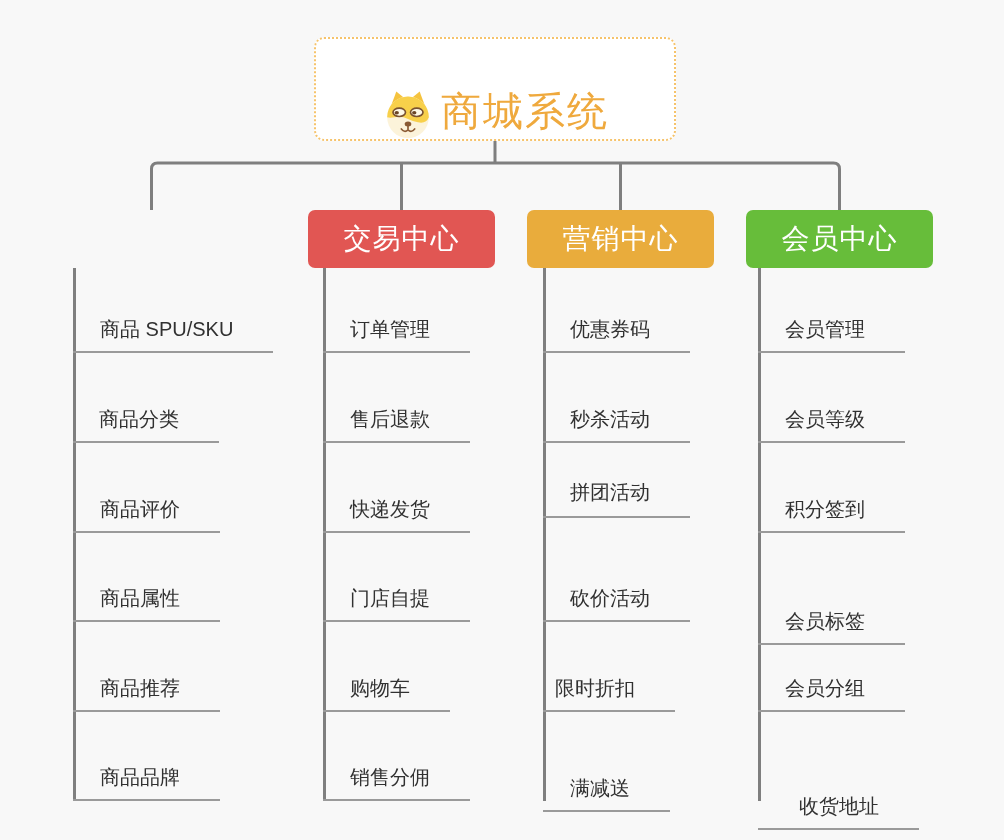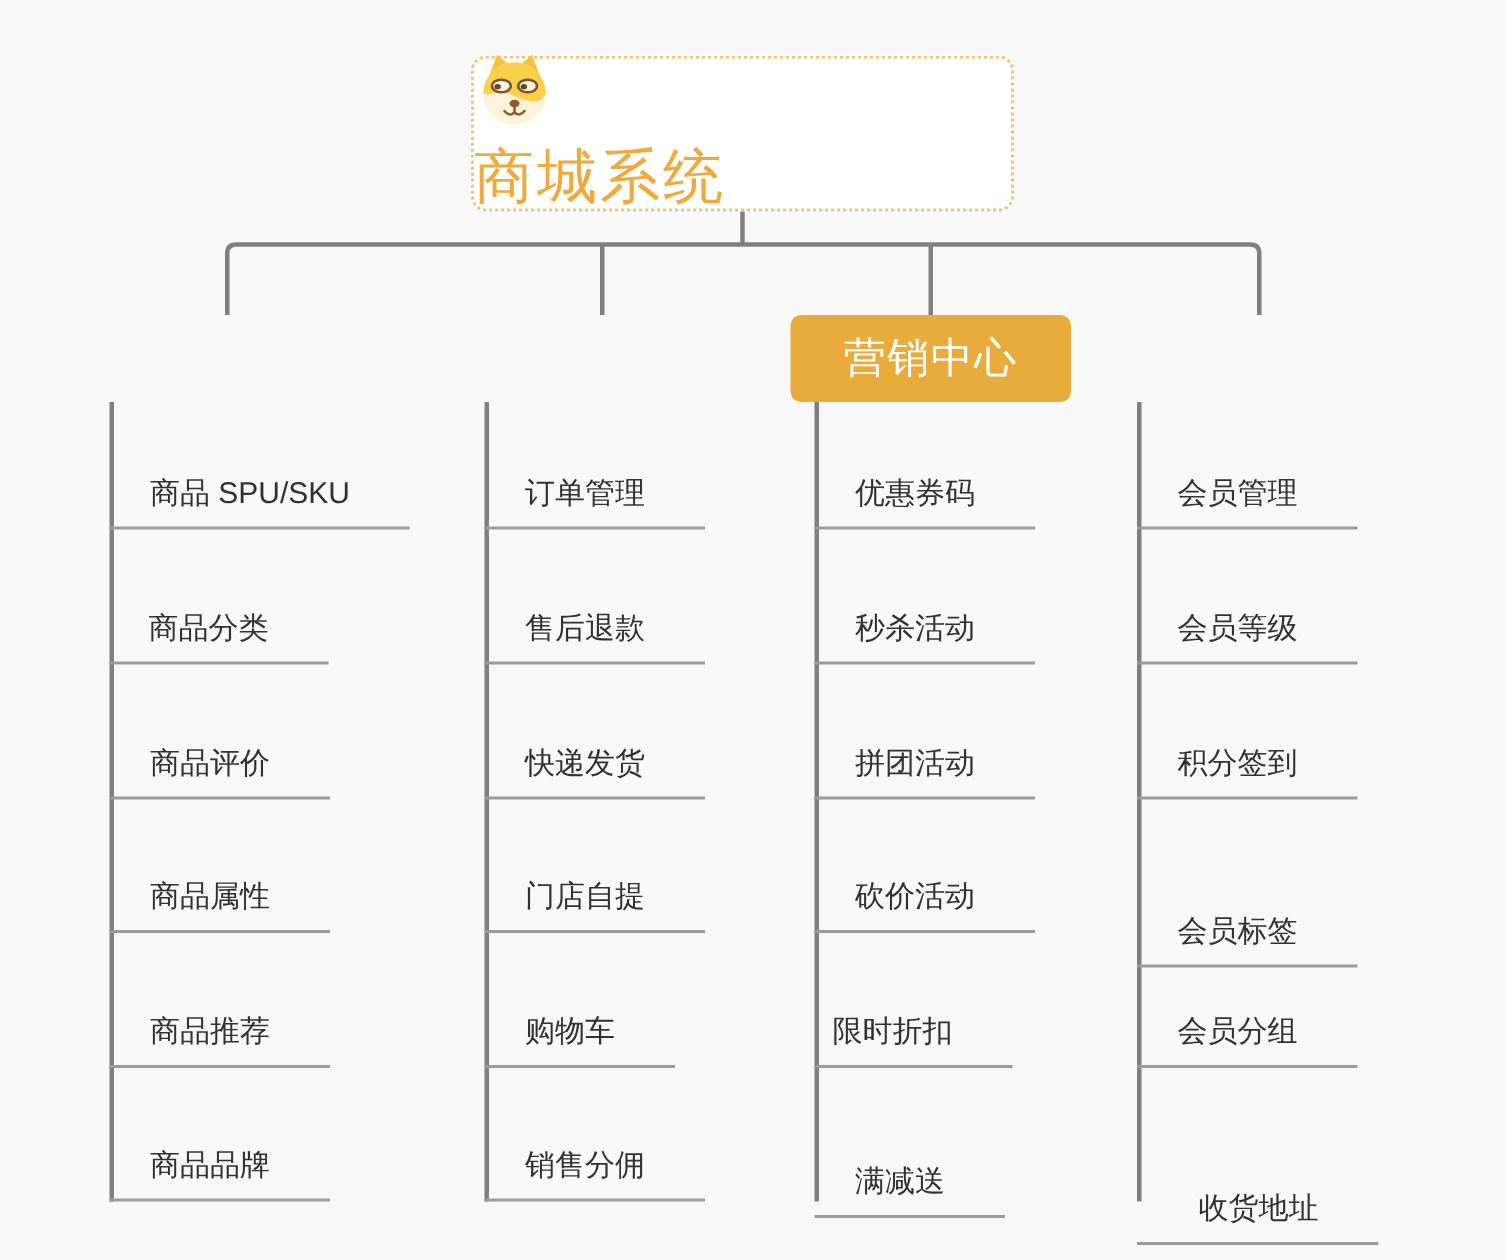--- a/index.html
+++ b/index.html
@@ -9,21 +9,21 @@
     width: 1004px; height: 840px; overflow: hidden; position: relative;
   }
   .canvas { position: absolute; inset: 0; width: 1004px; height: 840px; }
 
   .connectors { position: absolute; left: 0; top: 0; width: 1004px; height: 840px; }
   .connectors path { fill: none; stroke: #7f7f7f; stroke-width: 3; }
 
   .root-node {
     position: absolute; left: 314px; top: 37px; width: 362px; height: 104px;
     background: #ffffff; border: 2px dotted #f6c36b; border-radius: 10px;
-    display: flex; align-items: flex-start; justify-content: center; gap: 6px; flex-direction: column;
+    display: flex; align-items: flex-end; justify-content: center; gap: 6px;
   }
   .root-node .root-label {
     color: #efa93d; font-size: 40px; letter-spacing: 2px; font-weight: 500;
     white-space: nowrap;
   }
   .doge { width: 54px; height: 50px; flex: 0 0 auto; }
 
   .branch-node {
     position: absolute; top: 210px; width: 187px; height: 58px;
     border-radius: 7px; display: flex; align-items: center; justify-content: center;
@@ -64,22 +64,28 @@
       <ellipse cx="21.5" cy="28" rx="7.5" ry="5" fill="#fdf8e6" stroke="#7a5230" stroke-width="2"></ellipse>
       <ellipse cx="42.5" cy="28" rx="7.5" ry="5" fill="#fdf8e6" stroke="#7a5230" stroke-width="2"></ellipse>
       <ellipse cx="18.5" cy="28.5" rx="2.6" ry="2.2" fill="#6b4526"></ellipse>
       <ellipse cx="39.5" cy="28.5" rx="2.6" ry="2.2" fill="#6b4526"></ellipse>
       <ellipse cx="32" cy="42" rx="4" ry="3" fill="#8a5a33"></ellipse>
       <path d="M32,44 v4 M24,48 q4,5 8,1 q4,4 8,-1" fill="none" stroke="#8a5a33" stroke-width="2" stroke-linecap="round"></path>
     </svg>
     <span class="root-label">商城系统</span>
   </div>
 
+  <div class="branch-node" style="left: 308px; background-color: rgb(225, 86, 83);">
+      <span>交易中心</span>
+    </div>
   <div class="branch-node" style="left: 527px; background-color: rgb(233, 172, 60);">
       <span>营销中心</span>
+    </div>
+  <div class="branch-node" style="left: 746px; background-color: rgb(103, 189, 58);">
+      <span>会员中心</span>
     </div>
 
   <div class="column" style="left:73px;">
     <div class="leaf" style="top:47px;">商品 SPU/SKU</div>
     <div class="leaf" style="top:137px;padding-left:26px;">商品分类</div>
     <div class="leaf" style="top:227px;">商品评价</div>
     <div class="leaf" style="top:316px;">商品属性</div>
     <div class="leaf" style="top:406px;">商品推荐</div>
     <div class="leaf" style="top:495px;">商品品牌</div>
   </div>
@@ -89,21 +95,21 @@
     <div class="leaf" style="top:137px;">售后退款</div>
     <div class="leaf" style="top:227px;">快递发货</div>
     <div class="leaf" style="top:316px;">门店自提</div>
     <div class="leaf" style="top:406px;">购物车</div>
     <div class="leaf" style="top:495px;">销售分佣</div>
   </div>
 
   <div class="column" style="left:543px;">
     <div class="leaf" style="top:47px;">优惠券码</div>
     <div class="leaf" style="top:137px;">秒杀活动</div>
-    <div class="leaf" style="top:227px;">拼团活动</div>
+    <div class="leaf" style="top:212px;font-family:Liberation Mono, monospace;">拼团活动</div>
     <div class="leaf" style="top:316px;">砍价活动</div>
     <div class="leaf" style="top:406px;padding-left:12px;">限时折扣</div>
     <div class="leaf" style="top:495px;margin-top:11px;">满减送</div>
   </div>
 
   <div class="column" style="left:758px;">
     <div class="leaf" style="top:47px;">会员管理</div>
     <div class="leaf" style="top:137px;font-family:Liberation Serif, serif;">会员等级</div>
     <div class="leaf" style="top:227px;">积分签到</div>
     <div class="leaf" style="top:316px;margin-top:23px;">会员标签</div>

